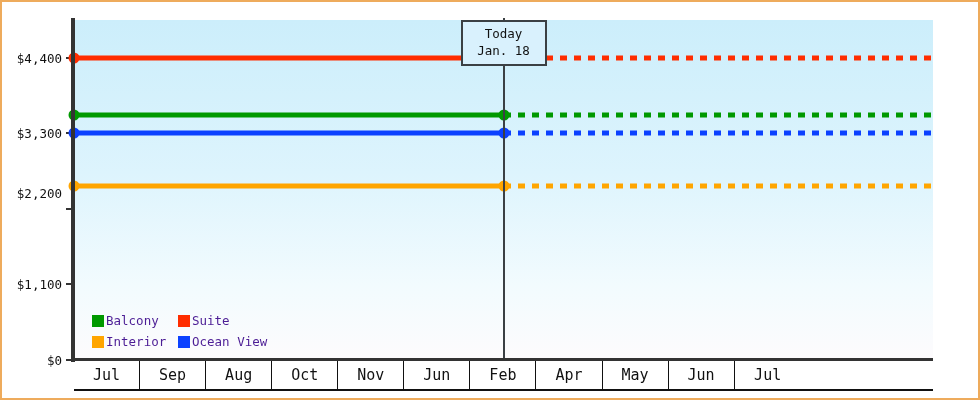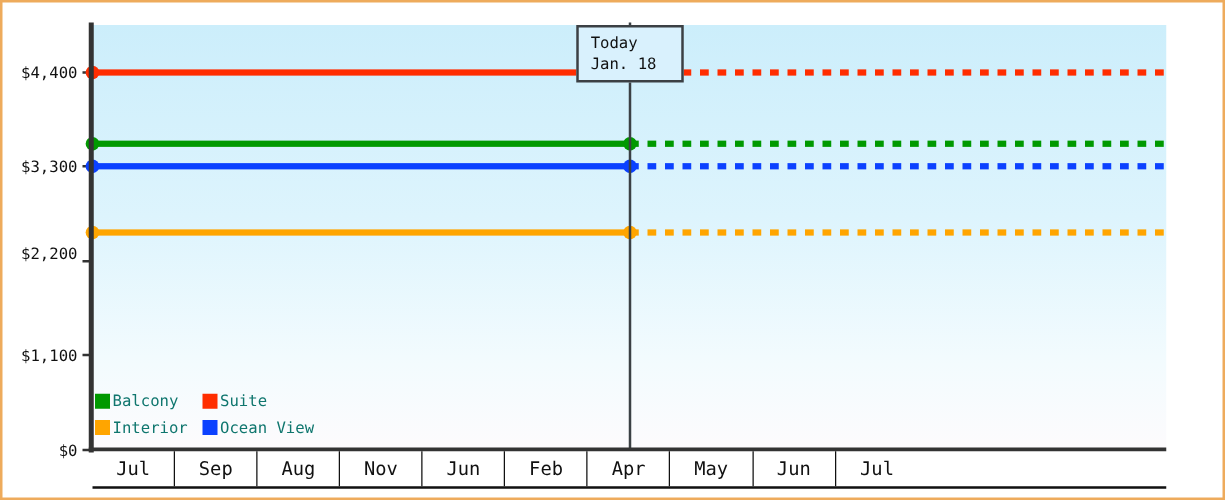--- a/index.html
+++ b/index.html
@@ -87,32 +87,33 @@
     top: 16px;
     width: 2px;
     background: #3b4044;
   }
   #today-box {
     position: absolute;
     box-sizing: border-box;
     border: 2px solid #3b4044;
     background: #d9f1fd;
     padding: 3px 10px 5px 10px;
+    text-align: center;
     font-size: 12.5px;
     color: #111111;
     line-height: 17px;
     white-space: nowrap;
   }
   
   #legend {
     position: absolute;
-    left: 74px;
+    left: 90px;
     top: 308px;
     font-size: 12.5px;
-    color: #0f766e;
+    color: #4c1d95;
   }
   .legend-row {
     display: flex;
     align-items: center;
     height: 21px;
   }
   .legend-entry {
     display: flex;
     align-items: center;
   }
@@ -157,21 +158,21 @@
   <div id="y-ticks">
       <div class="y-tick" style="top: 358px;"></div>
       <div class="y-tick" style="top: 282.444px;"></div>
       <div class="y-tick" style="top: 206.889px;"></div>
       <div class="y-tick" style="top: 131.333px;"></div>
       <div class="y-tick" style="top: 55.7778px;"></div>
     </div>
   <div id="y-labels">
       <div class="y-label" style="top: 358px;">$0</div>
       <div class="y-label" style="top: 282.444px;">$1,100</div>
-      <div class="y-label" style="top: 201px;">$2,200</div>
+      <div class="y-label" style="top: 191px;">$2,200</div>
       <div class="y-label" style="top: 131.333px;">$3,300</div>
       <div class="y-label" style="top: 55.7778px; margin-left: 16px;">$4,400</div>
     </div>
 
   <div id="series-layer">
       <div class="series-line solid" style="left: 72px; top: 112.788px; width: 429.5px; background: rgb(0, 153, 0);"></div>
       <div class="series-line dashed" style="left: 501.5px; top: 112.788px; width: 429.5px; background-image: linear-gradient(to right, rgb(0, 153, 0) 0px, rgb(0, 153, 0) 7px, transparent 7px, transparent 14px);"></div>
       <div class="series-marker" style="left: 72px; top: 112.788px; background: rgb(0, 153, 0);"></div>
       <div class="series-marker" style="left: 501.5px; top: 112.788px; background: rgb(0, 153, 0);"></div>
       <div class="series-line solid" style="left: 72px; top: 55.7778px; width: 429.5px; background: rgb(255, 45, 0);"></div>
@@ -217,20 +218,21 @@
         <span class="legend-swatch" style="background:#0b41ff;"></span>
         <span class="legend-label">Ocean View</span>
       </div>
     </div>
   </div>
 
   <div id="x-axis-row" style="width: 859px;">
       <div class="month-cell" style="width: 66.0769px;">Jul</div>
       <div class="month-cell" style="width: 66.0769px;">Sep</div>
       <div class="month-cell" style="width: 66.0769px;">Aug</div>
+      <div class="month-cell" style="width: 66.0769px;">Oct</div>
       <div class="month-cell" style="width: 66.0769px;">Nov</div>
       <div class="month-cell" style="width: 66.0769px;">Jun</div>
       <div class="month-cell" style="width: 66.0769px;">Feb</div>
       <div class="month-cell" style="width: 66.0769px;">Apr</div>
       <div class="month-cell" style="width: 66.0769px;">May</div>
       <div class="month-cell" style="width: 66.0769px;">Jun</div>
       <div class="month-cell" style="width: 66.0769px;">Jul</div>
     </div>
 
 </div>

